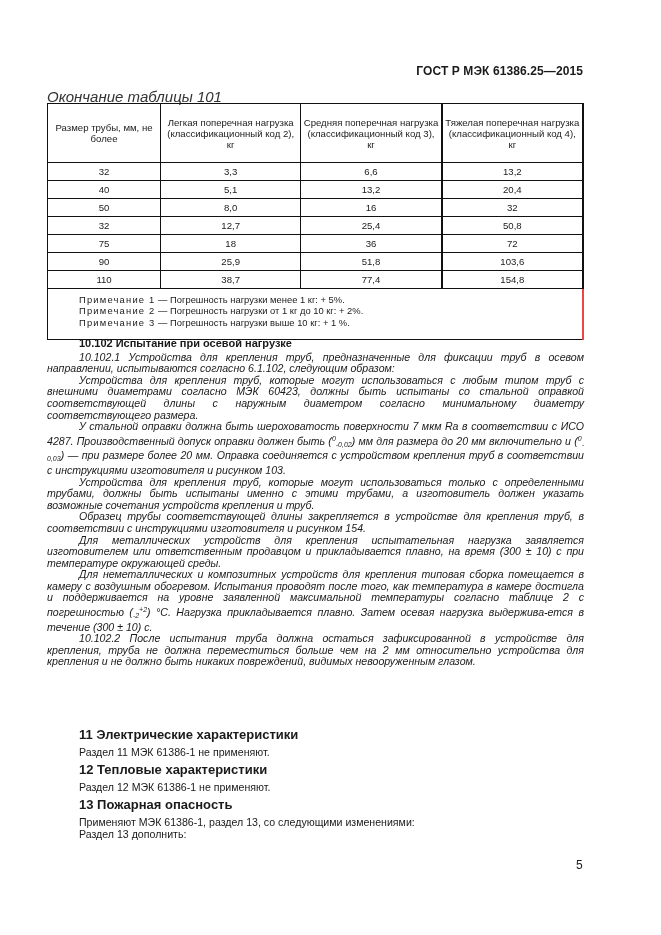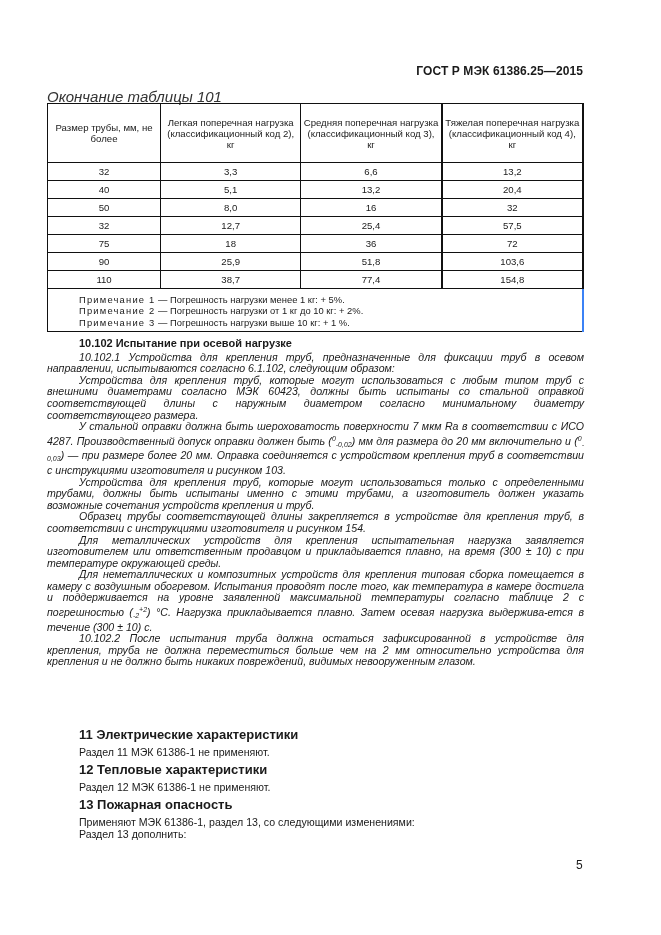--- a/index.html
+++ b/index.html
@@ -12,22 +12,22 @@
     table.load-table { position: absolute; top: 103px; left: 47px; width: 537px;
                        border-collapse: collapse; font-size: 9.6px; border-radius: 18px; }
     table.load-table td, table.load-table th { border: 1px solid #111; text-align: center;
                        font-weight: normal; padding: 0 2px; line-height: 11px; }
     table.load-table th { height: 58px; vertical-align: middle; }
     table.load-table td { height: 17px; }
     table.load-table .c1 { width: 115px; }
     table.load-table .c2 { width: 139px; }
     table.load-table .c3 { width: 139px; border-right: 2px solid #111; }
     table.load-table .c4 { width: 139px; border-right: 2px solid #111; }
-    table.load-table td.notes { text-align: left; height: 40px; padding: 2px 0 0 31px;
-                       vertical-align: middle; border-right: 2px solid #3b82f6; border-bottom: 1.5px solid #111; }
+    table.load-table td.notes { text-align: left; height: 40px; padding: 2px 0 8px 31px;
+                       vertical-align: middle; border-right: 2px solid #ef4444; border-bottom: 1.5px solid #111; }
     .note-line { font-size: 9.4px; line-height: 11.5px; }
     .note-label { letter-spacing: 1.2px; }
     .body-text { position: absolute; left: 47px; width: 537px; font-size: 10.6px;
                  line-height: 11.6px; text-align: justify; }
     .body-text p { margin: 0; text-indent: 32px; font-style: italic; }
     .body-text .sub { font-size: 7px; vertical-align: -2px; }
     .body-text .sup { font-size: 7px; vertical-align: 4px; }
     .h-bold { font-weight: bold; font-style: normal; font-size: 11px; text-indent: 32px;
               margin: 4px 0 2px 0; }
     .section { position: absolute; left: 79px; width: 505px; }
@@ -65,21 +65,21 @@
   <tr>
     <td class="c1">50</td>
     <td class="c2">8,0</td>
     <td class="c3">16</td>
     <td class="c4">32</td>
   </tr>
   <tr>
     <td class="c1">32</td>
     <td class="c2">12,7</td>
     <td class="c3">25,4</td>
-    <td class="c4">57,5</td>
+    <td class="c4">50,8</td>
   </tr>
   <tr>
     <td class="c1">75</td>
     <td class="c2">18</td>
     <td class="c3">36</td>
     <td class="c4">72</td>
   </tr>
   <tr>
     <td class="c1">90</td>
     <td class="c2">25,9</td>

